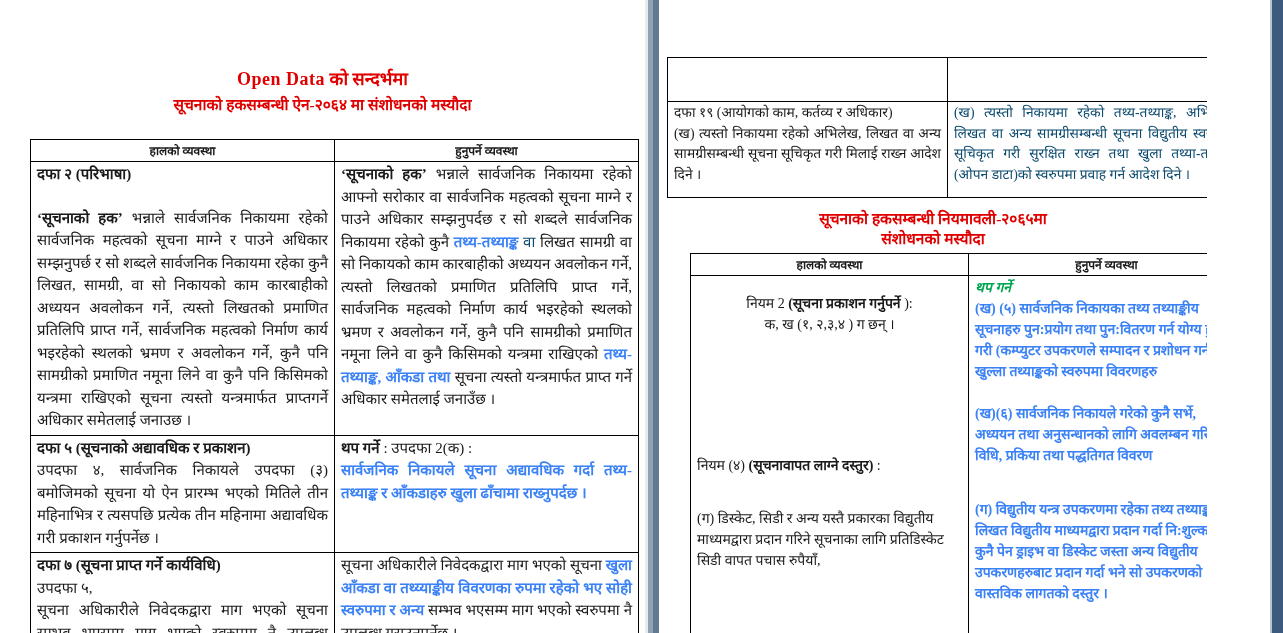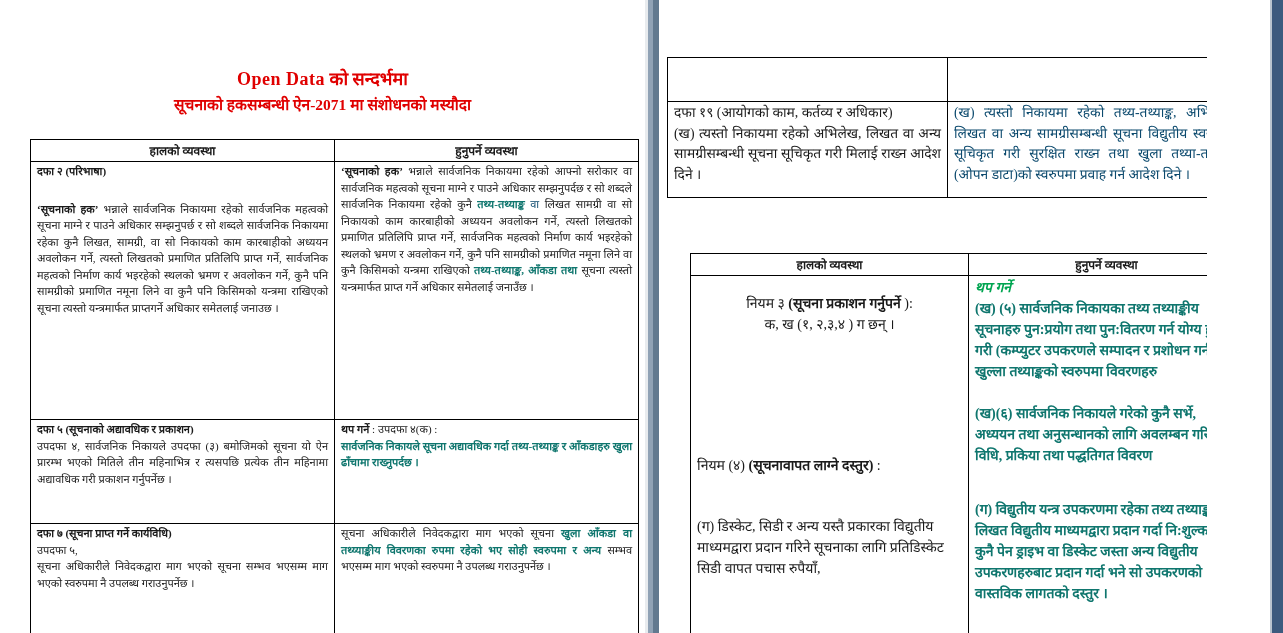--- a/index.html
+++ b/index.html
@@ -19,21 +19,21 @@
   .doc-title { margin-top:54px; text-align:center; color:#e00000; font-weight:bold; }
   .doc-title .t1 { font-size:18px; }
   .doc-title .t1 .latin { letter-spacing:.5px; }
   .doc-title .t2 { font-size:15.5px; margin-top:3px; }
 
   table.cmp { border-collapse:collapse; table-layout:fixed; background:#fff; }
   table.cmp th, table.cmp td { border:1.4px solid #000; vertical-align:top; padding:1px 6px 3px; }
   table.cmp th { font-size:12px; font-weight:bold; text-align:center; padding:2px 4px; }
 
   .act-table { position:absolute; left:30px; top:127px; width:608px; }
-  .act-table td { font-size:11px; line-height:1.5; text-align:justify; }
+  .act-table td { font-size:15px; line-height:1.5; text-align:justify; }
   .act-table tr.r1 td { height:258px; }
   .act-table tr.r2 td { height:104px; }
   .act-table tr.r3 td { height:110px; }
 
   .t1-table { position:absolute; left:8px; top:45px; width:573px; }
   .t1-table td { font-size:13.8px; line-height:1.5; text-align:justify; }
   .t1-table tr.empty td { height:44px; }
   .t1-table tr.r2 td { height:96px; }
 
   .reg-title { position:absolute; top:197px; left:0; width:100%; text-align:center;
@@ -41,35 +41,35 @@
 
   .reg-table { position:absolute; left:31px; top:241px; width:554px; }
   .reg-table td { font-size:14px; line-height:1.5; text-align:left; }
   .reg-table tr.body td { height:358px; }
 
   .para { min-height:1em; }
   .para.center { text-align:center; }
   .seg-n  { }
   .seg-b  { font-weight:bold; }
   .seg-g  { color:#0c4a6e; }
-  .seg-gb { color:#0f766e; font-weight:bold; }
+  .seg-gb { color:#3b82f6; font-weight:bold; }
   .seg-gbi{ color:#00a551; font-weight:bold; font-style:italic; }
 
   .watermark { position:absolute; right:12px; bottom:-7px; font-family:"Liberation Sans",sans-serif;
                font-size:18px; color:#9ba1a8; letter-spacing:.3px; }
 </style>
 </head>
 <body>
 
 <div class="screen">
 
   <section class="page left">
     <div class="doc-title">
       <div class="t1"><span class="latin">Open Data</span><span> को सन्दर्भमा</span></div>
-      <div class="t2">सूचनाको हकसम्बन्धी ऐन-2071 मा संशोधनको मस्यौदा</div>
+      <div class="t2">सूचनाको हकसम्बन्धी ऐन-२०६४ मा संशोधनको मस्यौदा</div>
     </div>
     <table class="cmp act-table">
       <colgroup>
           <col style="width:304px">
           <col style="width:304px">
         </colgroup>
       <thead>
         <tr>
           <th>हालको व्यवस्था</th>
           <th>हुनुपर्ने व्यवस्था</th>
@@ -84,21 +84,21 @@
           <td>
               <div class="para"><span class="seg-b">‘सूचनाको हक’</span><span class="seg-n"> भन्नाले सार्वजनिक निकायमा रहेको आफ्नो सरोकार वा सार्वजनिक महत्वको सूचना माग्ने र पाउने अधिकार सम्झनुपर्दछ र सो शब्दले सार्वजनिक निकायमा रहेको कुनै </span><span class="seg-gb">तथ्य-तथ्याङ्क</span><span class="seg-g"> वा </span><span class="seg-n">लिखत सामग्री वा सो निकायको काम कारबाहीको अध्ययन अवलोकन गर्ने, त्यस्तो लिखतको प्रमाणित प्रतिलिपि प्राप्त गर्ने, सार्वजनिक महत्वको निर्माण कार्य भइरहेको स्थलको भ्रमण र अवलोकन गर्ने, कुनै पनि सामग्रीको प्रमाणित नमूना लिने वा कुनै किसिमको यन्त्रमा राखिएको </span><span class="seg-gb">तथ्य-तथ्याङ्क, आँकडा तथा</span><span class="seg-n"> सूचना त्यस्तो यन्त्रमार्फत प्राप्त गर्ने अधिकार समेतलाई जनाउँछ ।</span></div>
             </td>
         </tr>
         <tr class="r2">
           <td>
               <div class="para"><span class="seg-b">दफा ५ (सूचनाको अद्यावधिक र प्रकाशन)</span></div>
               <div class="para"><span class="seg-n">उपदफा ४, सार्वजनिक निकायले उपदफा (३) बमोजिमको सूचना यो ऐन प्रारम्भ भएको मितिले तीन महिनाभित्र र त्यसपछि प्रत्येक तीन महिनामा अद्यावधिक गरी प्रकाशन गर्नुपर्नेछ ।</span></div>
             </td>
           <td>
-              <div class="para"><span class="seg-b">थप गर्ने</span><span class="seg-n"> : उपदफा ४(क) :</span></div>
+              <div class="para"><span class="seg-b">थप गर्ने</span><span class="seg-n"> : उपदफा 2(क) :</span></div>
               <div class="para"><span class="seg-gb">सार्वजनिक निकायले सूचना अद्यावधिक गर्दा तथ्य-तथ्याङ्क र आँकडाहरु खुला ढाँचामा राख्नुपर्दछ ।</span></div>
             </td>
         </tr>
         <tr class="r3">
           <td>
               <div class="para"><span class="seg-b">दफा ७ (सूचना प्राप्त गर्ने कार्यविधि)</span></div>
               <div class="para"><span class="seg-n">उपदफा ५,</span></div>
               <div class="para"><span class="seg-n">सूचना अधिकारीले निवेदकद्वारा माग भएको सूचना सम्भव भएसम्म माग भएको स्वरुपमा नै उपलब्ध गराउनुपर्नेछ ।</span></div>
             </td>
           <td>
@@ -127,39 +127,43 @@
               <div class="para"><span class="seg-n">दफा १९ (आयोगको काम, कर्तव्य र अधिकार)</span></div>
               <div class="para"><span class="seg-n">(ख) त्यस्तो निकायमा रहेको अभिलेख, लिखत वा अन्य सामग्रीसम्बन्धी सूचना सूचिकृत गरी मिलाई राख्न आदेश दिने ।</span></div>
             </td>
           <td>
               <div class="para"><span class="seg-g">(ख) त्यस्तो निकायमा रहेको तथ्य-तथ्याङ्क, अभिलेख, लिखत वा अन्य सामग्रीसम्बन्धी सूचना विद्युतीय स्वरुपमा सूचिकृत गरी सुरक्षित राख्न तथा खुला तथ्या-तथ्याङ्क (ओपन डाटा)को स्वरुपमा प्रवाह गर्न आदेश दिने ।</span></div>
             </td>
         </tr>
       </tbody>
     </table>
 
+    <div class="reg-title">
+      <div>सूचनाको हकसम्बन्धी नियमावली-२०६५मा</div>
+      <div>संशोधनको मस्यौदा</div>
+    </div>
 
     <table class="cmp reg-table">
       <colgroup>
           <col style="width:278px">
           <col style="width:276px">
         </colgroup>
       <thead>
         <tr>
           <th>हालको व्यवस्था</th>
           <th>हुनुपर्ने व्यवस्था</th>
         </tr>
       </thead>
       <tbody>
         <tr class="body">
           <td>
-              <div class="para center" style="margin-top: 16px;"><span class="seg-n">नियम ३ </span><span class="seg-b">(सूचना प्रकाशन गर्नुपर्ने</span><span class="seg-n"> ):</span></div>
+              <div class="para center" style="margin-top: 16px;"><span class="seg-n">नियम 2 </span><span class="seg-b">(सूचना प्रकाशन गर्नुपर्ने</span><span class="seg-n"> ):</span></div>
               <div class="para center"><span class="seg-n">क, ख (१, २,३,४ ) ग  छन् ।</span></div>
               <div class="para" style="margin-top: 120px;"><span class="seg-n">नियम (४) </span><span class="seg-b">(सूचनावापत लाग्ने दस्तुर)</span><span class="seg-n"> :</span></div>
-              <div class="para" style="margin-top: 40px;"><span class="seg-n">(ग) डिस्केट, सिडी र अन्य यस्तै प्रकारका विद्युतीय माध्यमद्वारा प्रदान गरिने सूचनाका लागि प्रतिडिस्केट सिडी वापत पचास रुपैयाँ,</span></div>
+              <div class="para" style="margin-top: 32px;"><span class="seg-n">(ग) डिस्केट, सिडी र अन्य यस्तै प्रकारका विद्युतीय माध्यमद्वारा प्रदान गरिने सूचनाका लागि प्रतिडिस्केट सिडी वापत पचास रुपैयाँ,</span></div>
             </td>
           <td>
               <div class="para"><span class="seg-gbi">थप गर्ने</span></div>
               <div class="para"><span class="seg-gb"> (ख) (५) सार्वजनिक निकायका तथ्य तथ्याङ्कीय सूचनाहरु पुन:प्रयोग तथा पुन:वितरण गर्न योग्य हुने गरी (कम्प्युटर उपकरणले सम्पादन र प्रशोधन गर्न सक्ने खुल्ला तथ्याङ्कको स्वरुपमा विवरणहरु</span></div>
               <div class="para" style="margin-top: 21px;"><span class="seg-gb">(ख)(६) सार्वजनिक निकायले गरेको कुनै सर्भे, अध्ययन तथा अनुसन्धानको लागि अवलम्बन गरिएको विधि, प्रकिया तथा पद्धतिगत विवरण</span></div>
               <div class="para" style="margin-top: 33px;"><span class="seg-gb">(ग) विद्युतीय यन्त्र उपकरणमा रहेका तथ्य तथ्याङ्क तथा लिखत विद्युतीय माध्यमद्वारा प्रदान गर्दा नि:शुल्क तर कुनै पेन ड्राइभ वा डिस्केट जस्ता अन्य विद्युतीय उपकरणहरुबाट प्रदान गर्दा भने सो उपकरणको वास्तविक लागतको दस्तुर ।</span></div>
             </td>
         </tr>
       </tbody>
     </table>

